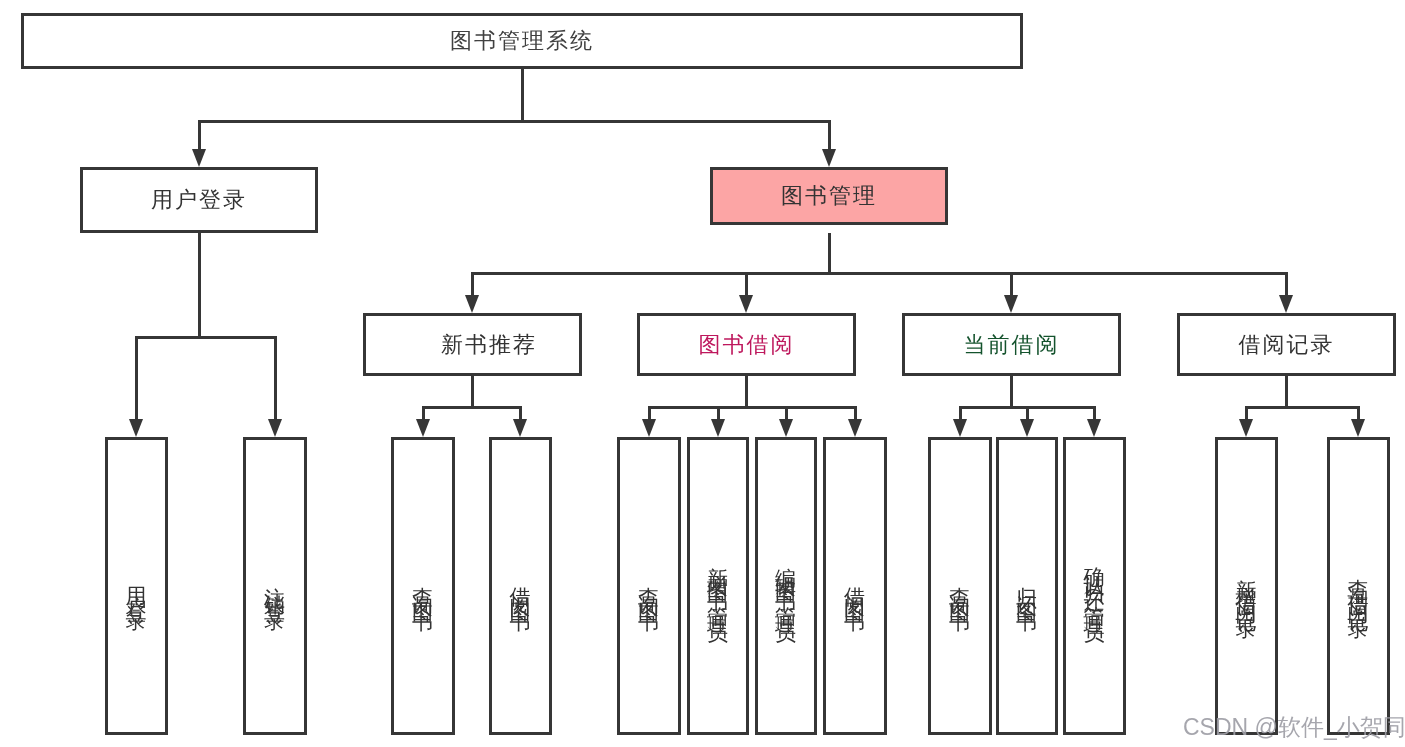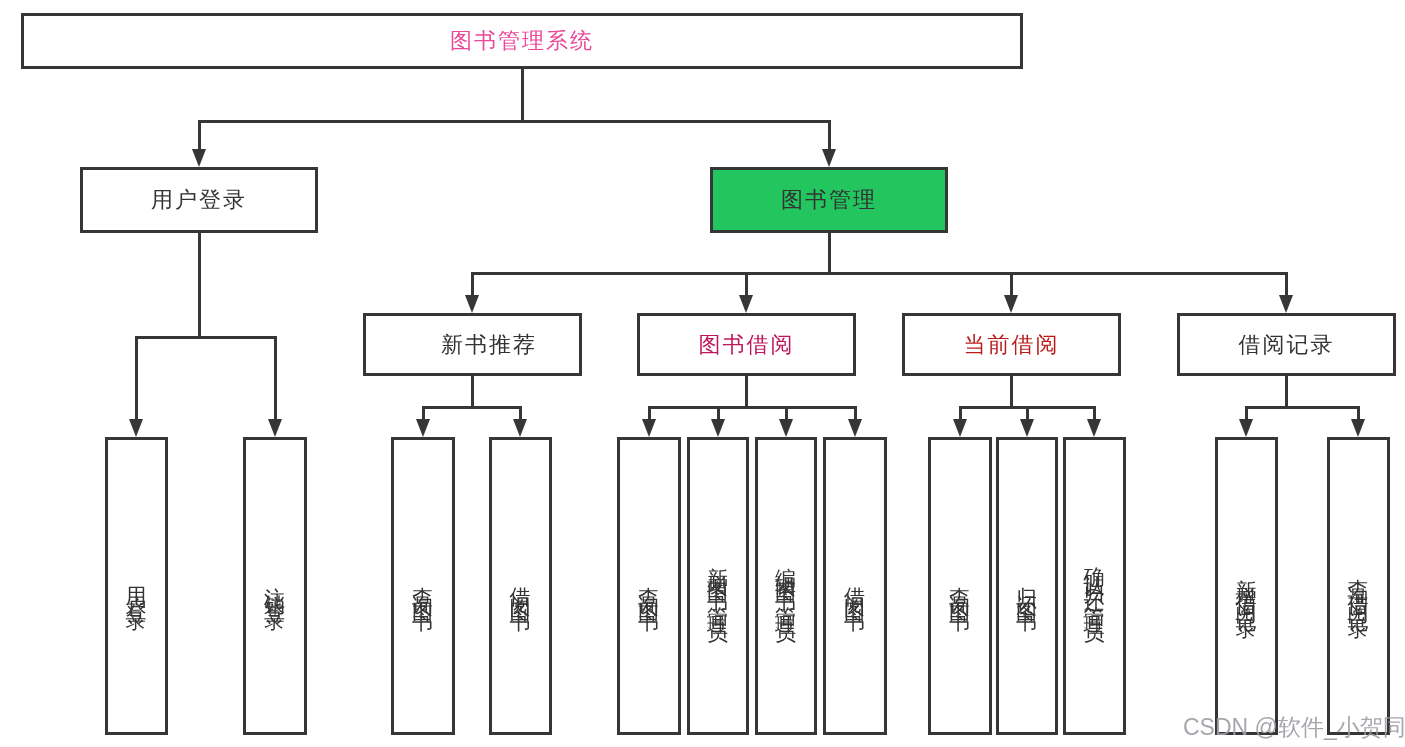--- a/index.html
+++ b/index.html
@@ -111,36 +111,36 @@
     <div class="arrowhead" style="left: 1020px; top: 419px; border-top-color: rgb(54, 54, 54);"></div>
     <div class="cline" style="left: 1092.5px; top: 406px; width: 3px; height: 26px; background: rgb(54, 54, 54);"></div>
     <div class="arrowhead" style="left: 1087px; top: 419px; border-top-color: rgb(54, 54, 54);"></div>
     <div class="cline" style="left: 1284.5px; top: 376px; width: 3px; height: 33px; background: rgb(54, 54, 54);"></div>
     <div class="cline" style="left: 1244.5px; top: 406px; width: 115px; height: 3px; background: rgb(54, 54, 54);"></div>
     <div class="cline" style="left: 1244.5px; top: 406px; width: 3px; height: 26px; background: rgb(54, 54, 54);"></div>
     <div class="arrowhead" style="left: 1239px; top: 419px; border-top-color: rgb(54, 54, 54);"></div>
     <div class="cline" style="left: 1356.5px; top: 406px; width: 3px; height: 26px; background: rgb(54, 54, 54);"></div>
     <div class="arrowhead" style="left: 1351px; top: 419px; border-top-color: rgb(54, 54, 54);"></div>
     <div class="node" style="left: 21px; top: 13px; width: 1002px; height: 56px; border-color: rgb(54, 54, 54); background: rgb(255, 255, 255);">
-      <span class="lbl" style="color: #ec4899;">图书管理系统</span>
+      <span class="lbl" style="color: #404040;">图书管理系统</span>
     </div>
     <div class="node" style="left: 80px; top: 167px; width: 238px; height: 66px; border-color: rgb(54, 54, 54); background: rgb(255, 255, 255);">
       <span class="lbl" style="color: rgb(51, 51, 51);">用户登录</span>
     </div>
-    <div class="node" style="left: 710px; top: 167px; width: 238px; height: 66px; border-color: rgb(54, 54, 54); background: #22c55e;">
+    <div class="node" style="left: 710px; top: 167px; width: 238px; height: 58px; border-color: rgb(54, 54, 54); background: #fca5a5;">
       <span class="lbl" style="color: rgb(51, 51, 51);">图书管理</span>
     </div>
     <div class="node" style="left: 363px; top: 313px; width: 219px; height: 63px; border-color: rgb(54, 54, 54); background: rgb(255, 255, 255); padding-left: 33px;">
       <span class="lbl" style="color: rgb(51, 51, 51);">新书推荐</span>
     </div>
     <div class="node" style="left: 637px; top: 313px; width: 219px; height: 63px; border-color: rgb(54, 54, 54); background: rgb(255, 255, 255);">
       <span class="lbl" style="color: #be185d;">图书借阅</span>
     </div>
     <div class="node" style="left: 902px; top: 313px; width: 219px; height: 63px; border-color: rgb(54, 54, 54); background: rgb(255, 255, 255);">
-      <span class="lbl" style="color: #b91c1c;">当前借阅</span>
+      <span class="lbl" style="color: #14532d;">当前借阅</span>
     </div>
     <div class="node" style="left: 1177px; top: 313px; width: 219px; height: 63px; border-color: rgb(54, 54, 54); background: rgb(255, 255, 255);">
       <span class="lbl" style="color: rgb(51, 51, 51);">借阅记录</span>
     </div>
     <div class="node vertical" style="left: 105px; top: 437px; width: 63px; height: 298px; border-color: rgb(54, 54, 54); background: rgb(255, 255, 255);">
       <span class="lbl" style="color: rgb(51, 51, 51);">用户登录</span>
     </div>
     <div class="node vertical" style="left: 243px; top: 437px; width: 64px; height: 298px; border-color: rgb(54, 54, 54); background: rgb(255, 255, 255);">
       <span class="lbl" style="color: rgb(51, 51, 51);">注销登录</span>
     </div>

